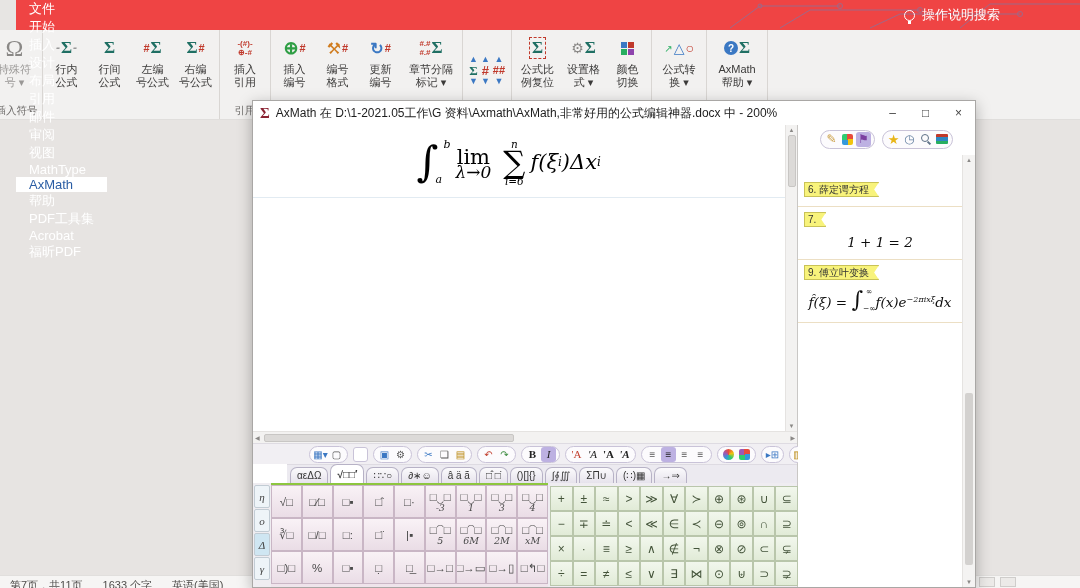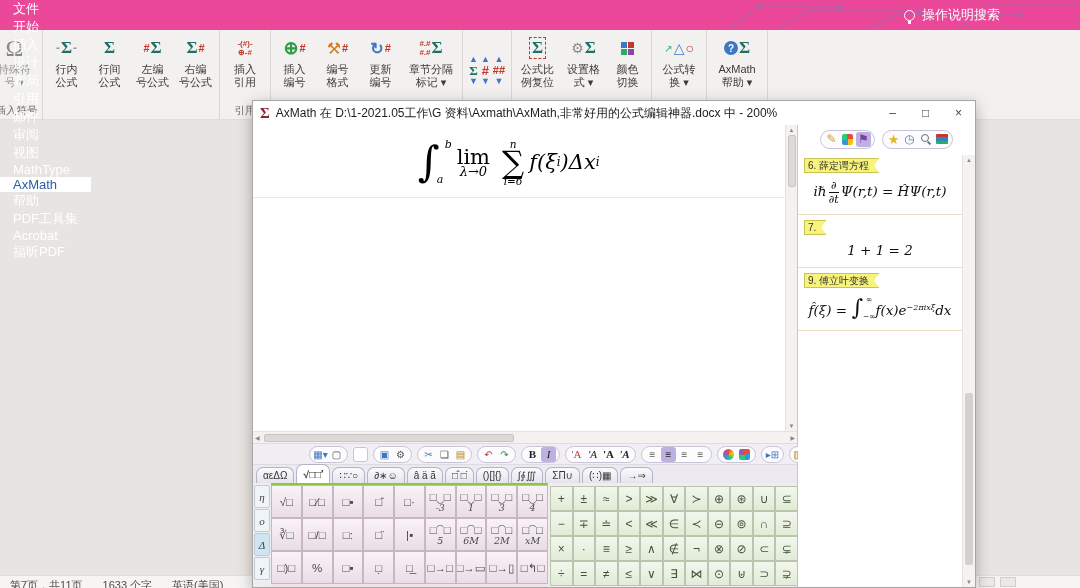--- a/index.html
+++ b/index.html
@@ -1,20 +1,20 @@
 <!DOCTYPE html>
 <html><head>
 <meta charset="utf-8">
 <style>
   * { box-sizing: border-box; margin: 0; padding: 0; }
   html,body { width:1080px; height:588px; overflow:hidden; }
   body { position:relative; font-family:"Liberation Sans",sans-serif; background:#e7e5e3; font-size:12px; }
 
   
-  .tabbar { position:absolute; top:0; left:0; right:0; height:30px; background:#ec4899; display:flex; color:#fff; font-size:13px; z-index:6; }
+  .tabbar { position:absolute; top:0; left:16px; right:0; height:30px; background:#ef4444; display:flex; color:#fff; font-size:13px; z-index:6; }
   .tab { padding:0 13px; display:flex; align-items:center; white-space:nowrap; cursor:default; position:relative; z-index:2;}
   .tab.active { background:#fff; color:#2a5da4; }
   .searchbox { margin-left:auto; display:flex; align-items:center; gap:7px; padding-right:80px; position:relative; z-index:2;}
   .bulb { width:11px; height:11px; border:1.5px solid #fff; border-radius:50%; position:relative; }
   .bulb::after { content:""; position:absolute; left:2.5px; bottom:-4px; width:3px; height:3px; background:#fff; }
   .circuit { position:absolute; right:0; top:0; height:30px; z-index:1; opacity:.55; }
 
   
   .ribbon { position:absolute; top:30px; left:0; right:0; height:90px; background:#f2f1f0; border-bottom:1px solid #e0dedc; display:flex; z-index:2; }
   .rgroup { display:flex; flex-direction:column; border-right:1px solid #d9d6d3; padding:1px 2px 0; }
@@ -53,21 +53,21 @@
 
   
   .canvas { height:306px; position:relative; background:#fff; }
   .hline { position:absolute; left:0; right:12px; top:72px; border-top:1px solid #e2ebf2; }
   .main-formula { position:absolute; top:13px; left:47%; transform:translateX(-50%); font-family:"DejaVu Serif","Liberation Serif",serif; font-style:italic; font-size:21px; color:#000; display:flex; align-items:center; white-space:nowrap; }
   .int-glyph { font-size:42px; font-style:normal; line-height:40px; }
   .int-bounds { display:inline-flex; flex-direction:column; justify-content:space-between; height:48px; font-size:11px; margin-right:3px; }
   .int-bounds .iu { transform:translateX(5px); }
   .int-bounds .il { transform:translateX(-3px); }
   .lim-stack { display:inline-flex; flex-direction:column; align-items:center; font-style:normal; margin:0 7px; line-height:20px; }
-  .lim-stack .u { font-size:13px; line-height:10px; font-style:italic; }
+  .lim-stack .u { font-size:17px; line-height:10px; font-style:italic; }
   .sum-stack { display:inline-flex; flex-direction:column; align-items:center; font-size:10.5px; line-height:10px; margin:0 5px; }
   .sum-glyph { font-size:31px; font-style:normal; line-height:27px; }
   .main-formula sub { font-size:12px; }
   .vscroll { position:absolute; top:0; right:0; bottom:0; width:12px; background:#f3f2f1; border-left:1px solid #e5e3e1; display:flex; flex-direction:column; align-items:center; }
   .hscroll { height:12px; flex:none; background:#f3f2f1; border-top:1px solid #e5e3e1; display:flex; align-items:center; }
   .sarr { font-size:6px; color:#8a8886; padding:2px; }
   .vthumb { width:8px; height:52px; background:#dcdad8; border:1px solid #c8c6c4; border-radius:2px; }
   .hthumb { width:250px; height:8px; background:#dcdad8; border:1px solid #c8c6c4; border-radius:2px; margin-left:2px; }
   .hspacer,.vspacer { flex:1; }
 
@@ -81,21 +81,21 @@
   .tbtn.bd { font-weight:bold; }
   .tbtn.red { color:#c2402f; }
   .tbtn.green { color:#3d8c40; }
   .tbtn.blue { color:#3b78c3; }
   .tbtn.tan { color:#b8860b; }
   .tbtn.lone { background:#fff; border:1px solid #c9c3d8; }
   .colorwheel { width:11px; height:11px; border-radius:50%; background:conic-gradient(#e74c3c,#f1c40f,#2ecc71,#3498db,#9b59b6,#e74c3c); }
   .palette-ic { width:11px; height:11px; border-radius:2px; background:conic-gradient(#e74c3c 0 25%,#3498db 0 50%,#2ecc71 0 75%,#9b59b6 0); }
 
   
-  .ptabs { height:19px; flex:none; background:#eceaf0; border-top:1px solid #dedbe2; display:flex; align-items:flex-end; padding-left:3px; gap:2px; }
+  .ptabs { height:19px; flex:none; background:#eceaf0; border-top:1px solid #dedbe2; display:flex; align-items:flex-end; padding-left:3px; gap:2px;margin-left:34px; }
   .ptab { height:16px; padding:0 6px; font-size:10px; display:flex; align-items:center; background:linear-gradient(#fbfafc,#e6e3ec); border:1px solid #b7b2c6; border-bottom:none; border-radius:7px 7px 0 0; color:#333; white-space:nowrap; }
   .ptab.active { background:#fff; height:19px; font-weight:bold; }
 
   
   .pal { flex:1; background:#efedf1; display:flex; min-height:0; }
   .sidestrip { width:18px; flex:none; display:flex; flex-direction:column; gap:1px; padding:2px 1px 0; }
   .sscell { height:23px; background:#eef4f8; border:1px solid #c2ccd4; border-radius:2px; font-size:11px; display:flex; align-items:center; justify-content:center; color:#444; font-style:italic; font-family:"Liberation Serif",serif;}
   .sscell.hl { background:#cfe6f2; }
   .tgrid { width:277px; flex:none; border-top:2px solid #8dc63f; display:grid; grid-template-columns:repeat(9,1fr); grid-auto-rows:33px; align-content:start; background:#efe4eb; }
   .tcell { background:linear-gradient(#f9f2f6,#eadde6); border:1px solid #c9b6c5; display:flex; flex-direction:column; align-items:center; justify-content:center; font-size:11.5px; color:#4a4a4a; line-height:12px; overflow:hidden;}
@@ -109,21 +109,21 @@
   .libtoolbar .pill { height:19px; border-radius:10px; }
   .ic-brush { color:#c89b3c; font-size:12px; }
   .ic-flag { color:#7b3fa0; font-size:12px; }
   .ic-star { color:#e8b517; font-size:13px; }
   .ic-clock { color:#6b86a5; font-size:12px; }
   .grid-ic { width:11px; height:11px; border-radius:2px; background:conic-gradient(#e74c3c 0 25%,#f1c40f 0 50%,#3498db 0 75%,#2ecc71 0); }
   .mag { position:relative; width:12px; height:12px; }
   .mag::before { content:""; position:absolute; left:1px; top:1px; width:6px; height:6px; border:1.5px solid #5f7287; border-radius:50%; }
   .mag::after { content:""; position:absolute; right:1px; bottom:1px; width:4px; height:2px; background:#5f7287; transform:rotate(45deg); }
   .books { width:12px; height:10px; border-radius:1px; background:linear-gradient(180deg,#c0392b 0 33%,#2e86c1 33% 66%,#27ae60 66%); }
-  .liblist { flex:1; margin-right:13px; overflow:hidden; }
+  .liblist { flex:1; margin-right:13px; overflow:hidden;margin-top:24px; }
   .libitem { border-bottom:1px solid #ecdfc4; padding:5px 6px 9px; }
   .tag { display:inline-block; background:#f8f37b; border:1px solid #c9c257; font-size:10px; color:#333; line-height:13px; padding:0 9px 0 3px; clip-path:polygon(0 0,100% 0,calc(100% - 5px) 50%,100% 100%,0 100%); white-space:nowrap; }
   .libformula { text-align:center; font-family:"DejaVu Serif","Liberation Serif",serif; font-style:italic; font-size:13.5px; color:#0d0d0d; margin-top:7px; white-space:nowrap; }
   .libformula .frac { display:inline-flex; flex-direction:column; vertical-align:middle; font-size:11px; line-height:11px; text-align:center; margin:0 2px; }
   .libformula .ft { border-bottom:1px solid #111; padding:0 2px 1px; }
   .libformula .fb { padding-top:1px; }
   .sint { display:inline-flex; align-items:center; }
   .sint .ig { font-size:22px; font-style:normal; line-height:22px; }
   .sint .ib { display:inline-flex; flex-direction:column; justify-content:space-between; height:26px; font-size:7.5px; }
   .sint .ib i { font-style:italic; }
@@ -716,26 +716,20 @@
             </span>
           <span class="tbtn">
               <span class="books"></span>
             </span>
         </span>
       </div>
 
       <div class="liblist">
         <div class="libitem">
           <span class="tag">6. 薛定谔方程</span>
-          <div class="libformula">
-            <span>iℏ</span><span class="frac">
-                <span class="ft">∂</span>
-                <span class="fb">∂t</span>
-              </span><span>Ψ(r,t) = ĤΨ(r,t)</span>
-          </div>
         </div>
         <div class="libitem">
           <span class="tag">7.</span>
           <div class="libformula">1 + 1 = 2</div>
         </div>
         <div class="libitem">
           <span class="tag">9. 傅立叶变换</span>
           <div class="libformula">
             <span>f̂(ξ) = </span><span class="sint">
                 <span class="ig">∫</span>

